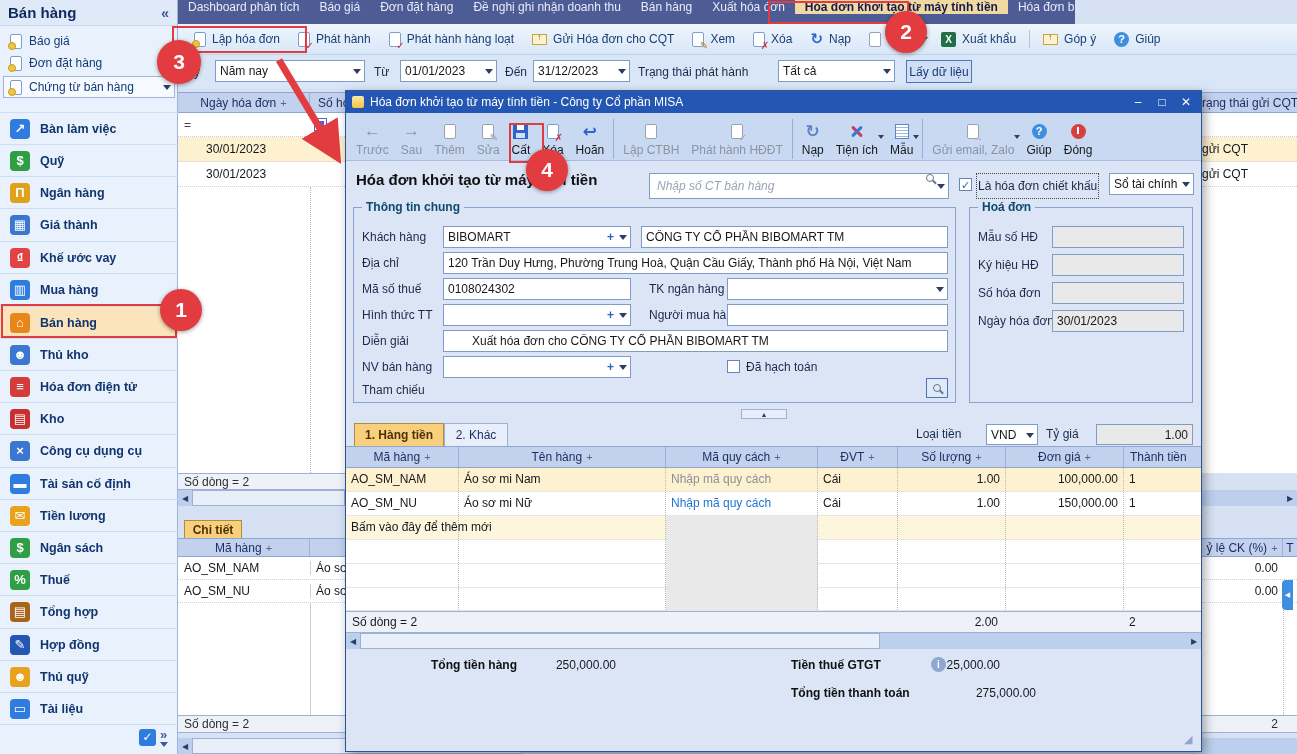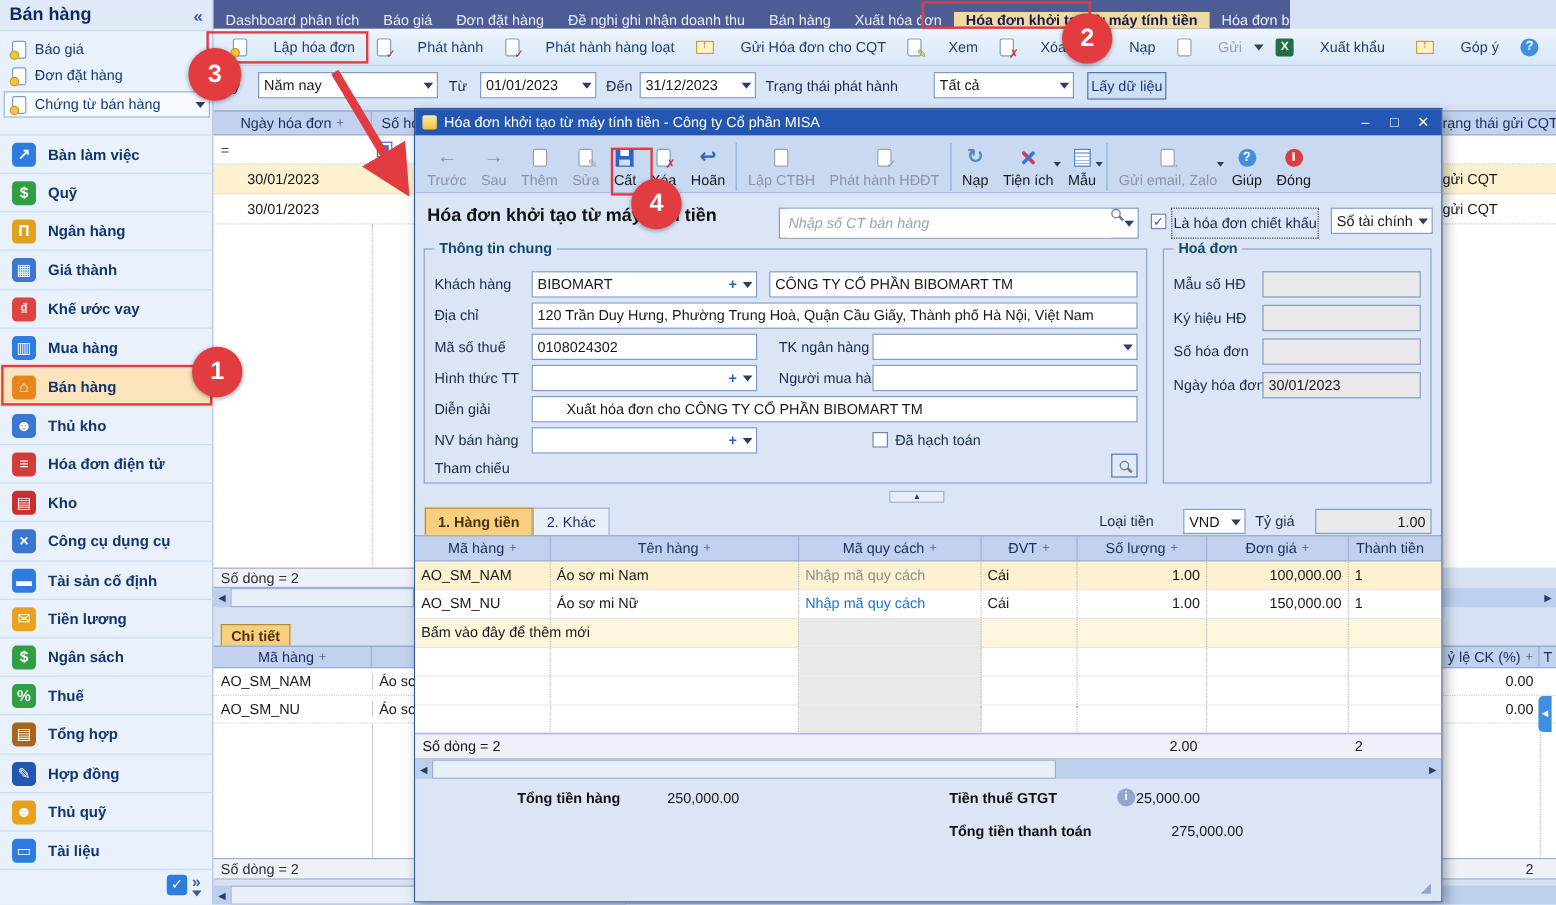--- a/index.html
+++ b/index.html
@@ -34,26 +34,26 @@
 .iflop::before{content:"";position:absolute;left:4px;top:1px;width:7px;height:5px;background:#fff}
 .iflop::after{content:"";position:absolute;left:3px;bottom:1px;width:9px;height:5px;background:#cfe0fa}
 .iform{width:14px;height:15px;border:1px solid #5b84c4;background:repeating-linear-gradient(180deg,#fff 0 2px,#9db9e8 2px 3px);flex:none}
 .itools{width:16px;height:16px;position:relative;flex:none}
 .itools::before,.itools::after{content:"";position:absolute;left:1px;top:7px;width:14px;height:3px;border-radius:2px}
 .itools::before{background:#c93c5e;transform:rotate(45deg)}
 .itools::after{background:#3b76d1;transform:rotate(-45deg)}
 .mag{width:8px;height:8px;border:1.5px solid #6b7690;border-radius:50%;position:relative;flex:none}
 .mag::after{content:"";position:absolute;width:5px;height:1.5px;background:#6b7690;transform:rotate(45deg);right:-4px;bottom:-1px}
 
-.topbar{left:178px;top:0;width:897px;height:24px;background:#4d5c95;display:flex;align-items:flex-end;color:#e8ecf8;overflow:hidden}
+.topbar{left:178px;top:0;width:897px;height:24px;background:#4d5c95;display:flex;align-items:flex-start;color:#e8ecf8;overflow:hidden}
 .tab{display:flex;align-items:center;padding:0 10px;white-space:nowrap}
 .tab.active{background:#f0d9a2;color:#151b4e;font-weight:bold}
 
 .toolbar{left:178px;top:24px;width:1119px;height:31px;background:linear-gradient(#eef5fd,#d8e7f8);display:flex;align-items:center;padding-left:8px;gap:2px;border-bottom:1px solid #c2d4ea}
-.tbtn{display:flex;align-items:center;gap:22px;padding:3px 8px;color:#1c3e75;white-space:nowrap}
+.tbtn{display:flex;align-items:center;gap:6px;padding:3px 8px;color:#1c3e75;white-space:nowrap}
 .tbtn.dis{color:#98a0ad}
 .tsep{width:1px;height:18px;background:#b0c4e0;margin:0 3px}
 .dd{width:14px;align-self:stretch;display:flex;align-items:center;justify-content:center}
 .tri{width:0;height:0;border:4px solid transparent;border-top:5px solid #2c3e66;margin-top:5px}
 
 .filterbar{left:178px;top:55px;width:1119px;height:33px;background:#d9e6f7}
 .lbl{font-size:12px;color:#1b2a4a;line-height:22px;white-space:nowrap}
 .in{height:22px;border:1px solid #7f9cc9;background:#fff;font:12px "Liberation Sans","DejaVu Sans",sans-serif;padding:0 4px;color:#16181d}
 .in.dis{background:#e9e9e9}
 .in.num{text-align:right}

